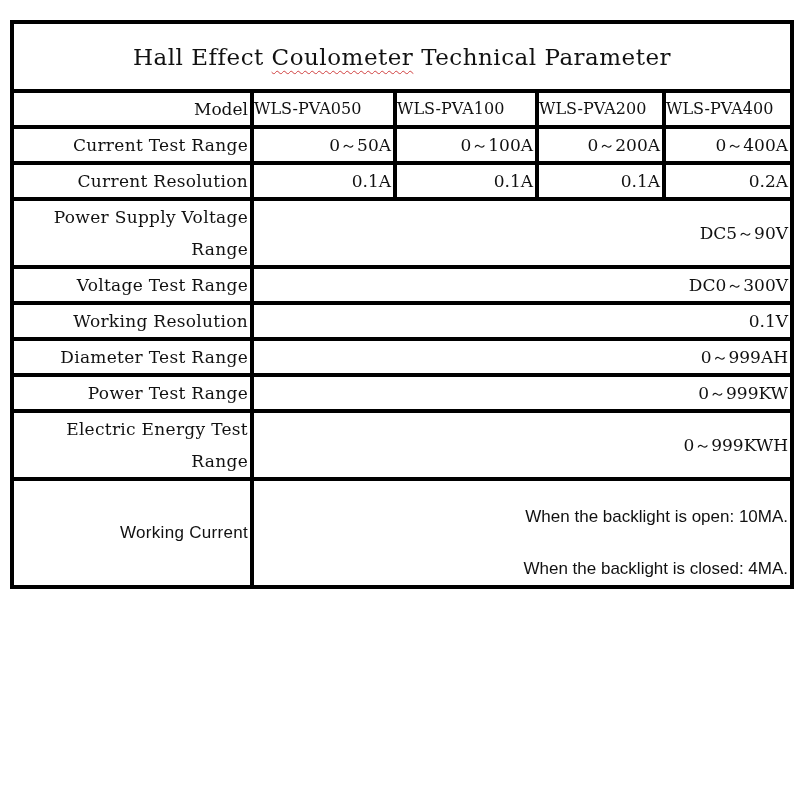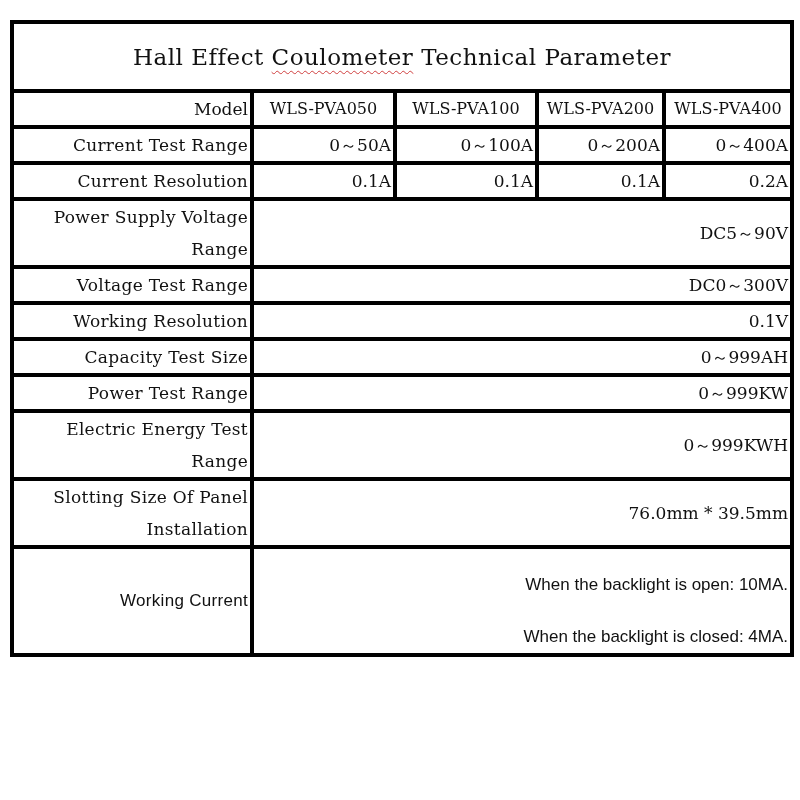--- a/index.html
+++ b/index.html
@@ -6,21 +6,21 @@
   body { width:800px; height:800px; position:relative; overflow:hidden;
          font-family:"DejaVu Serif", "Liberation Serif", serif; color:#111; }
   .sheet { position:absolute; left:10px; top:20px; width:780px; height:767px; }
   table { border-collapse:collapse; width:780px; table-layout:fixed; }
   td { border:4px solid #000; padding:0 2px; font-size:17px; line-height:32px; vertical-align:middle; }
   td.title { height:65px; text-align:center; font-size:23px; letter-spacing:0.5px; }
   td.title .spell { text-decoration: underline wavy #d04040; text-decoration-thickness:1px; text-underline-offset:5px;margin-top:29px; }
   td.label { text-align:right; letter-spacing:0.3px; white-space:nowrap; }
   td.label.wrap { white-space:normal; }
   td.center { text-align:right; }
-  td.model { text-align:center; font-size:16px; letter-spacing:0; white-space:nowrap; padding:0; }
+  td.model { text-align:left; font-size:16px; letter-spacing:0; white-space:nowrap; padding:0; }
   td.narrow { font-family:"Liberation Sans Narrow","Liberation Sans", sans-serif; }
   .r1 { height:33px; }
   .r2 { height:65px; }
   .r3 { height:74px; }
   .wc-line { display:block; line-height:32px;margin-top:20px; }
 </style>
 </head>
 <body>
 
 <div class="sheet">
@@ -70,39 +70,35 @@
         <td class="label">Voltage Test Range</td>
         <td colspan="4" class="center">DC0～300V</td>
       </tr>
 
       <tr class="r1">
         <td class="label">Working Resolution</td>
         <td colspan="4" class="center">0.1V</td>
       </tr>
 
       <tr class="r1">
-        <td class="label">Capacity Test Size</td>
+        <td class="label">Diameter Test Range</td>
         <td colspan="4" class="center">0～999AH</td>
       </tr>
 
       <tr class="r1">
         <td class="label">Power Test Range</td>
         <td colspan="4" class="center">0～999KW</td>
       </tr>
 
       <tr class="r2">
         <td class="label wrap">Electric Energy Test Range</td>
         <td colspan="4" class="center">0～999KWH</td>
       </tr>
 
 
-      <tr class="r2">
-        <td class="label wrap">Slotting Size Of Panel Installation</td>
-        <td colspan="4" class="center">76.0mm * 39.5mm</td>
-      </tr>
 
 
       <tr class="r3">
         <td class="label narrow">Working Current</td>
         <td colspan="4" class="center narrow">
           <span class="wc-line">When the backlight is open: 10MA.</span>
           <span class="wc-line">When the backlight is closed: 4MA.</span>
         </td>
       </tr>
     </tbody>

